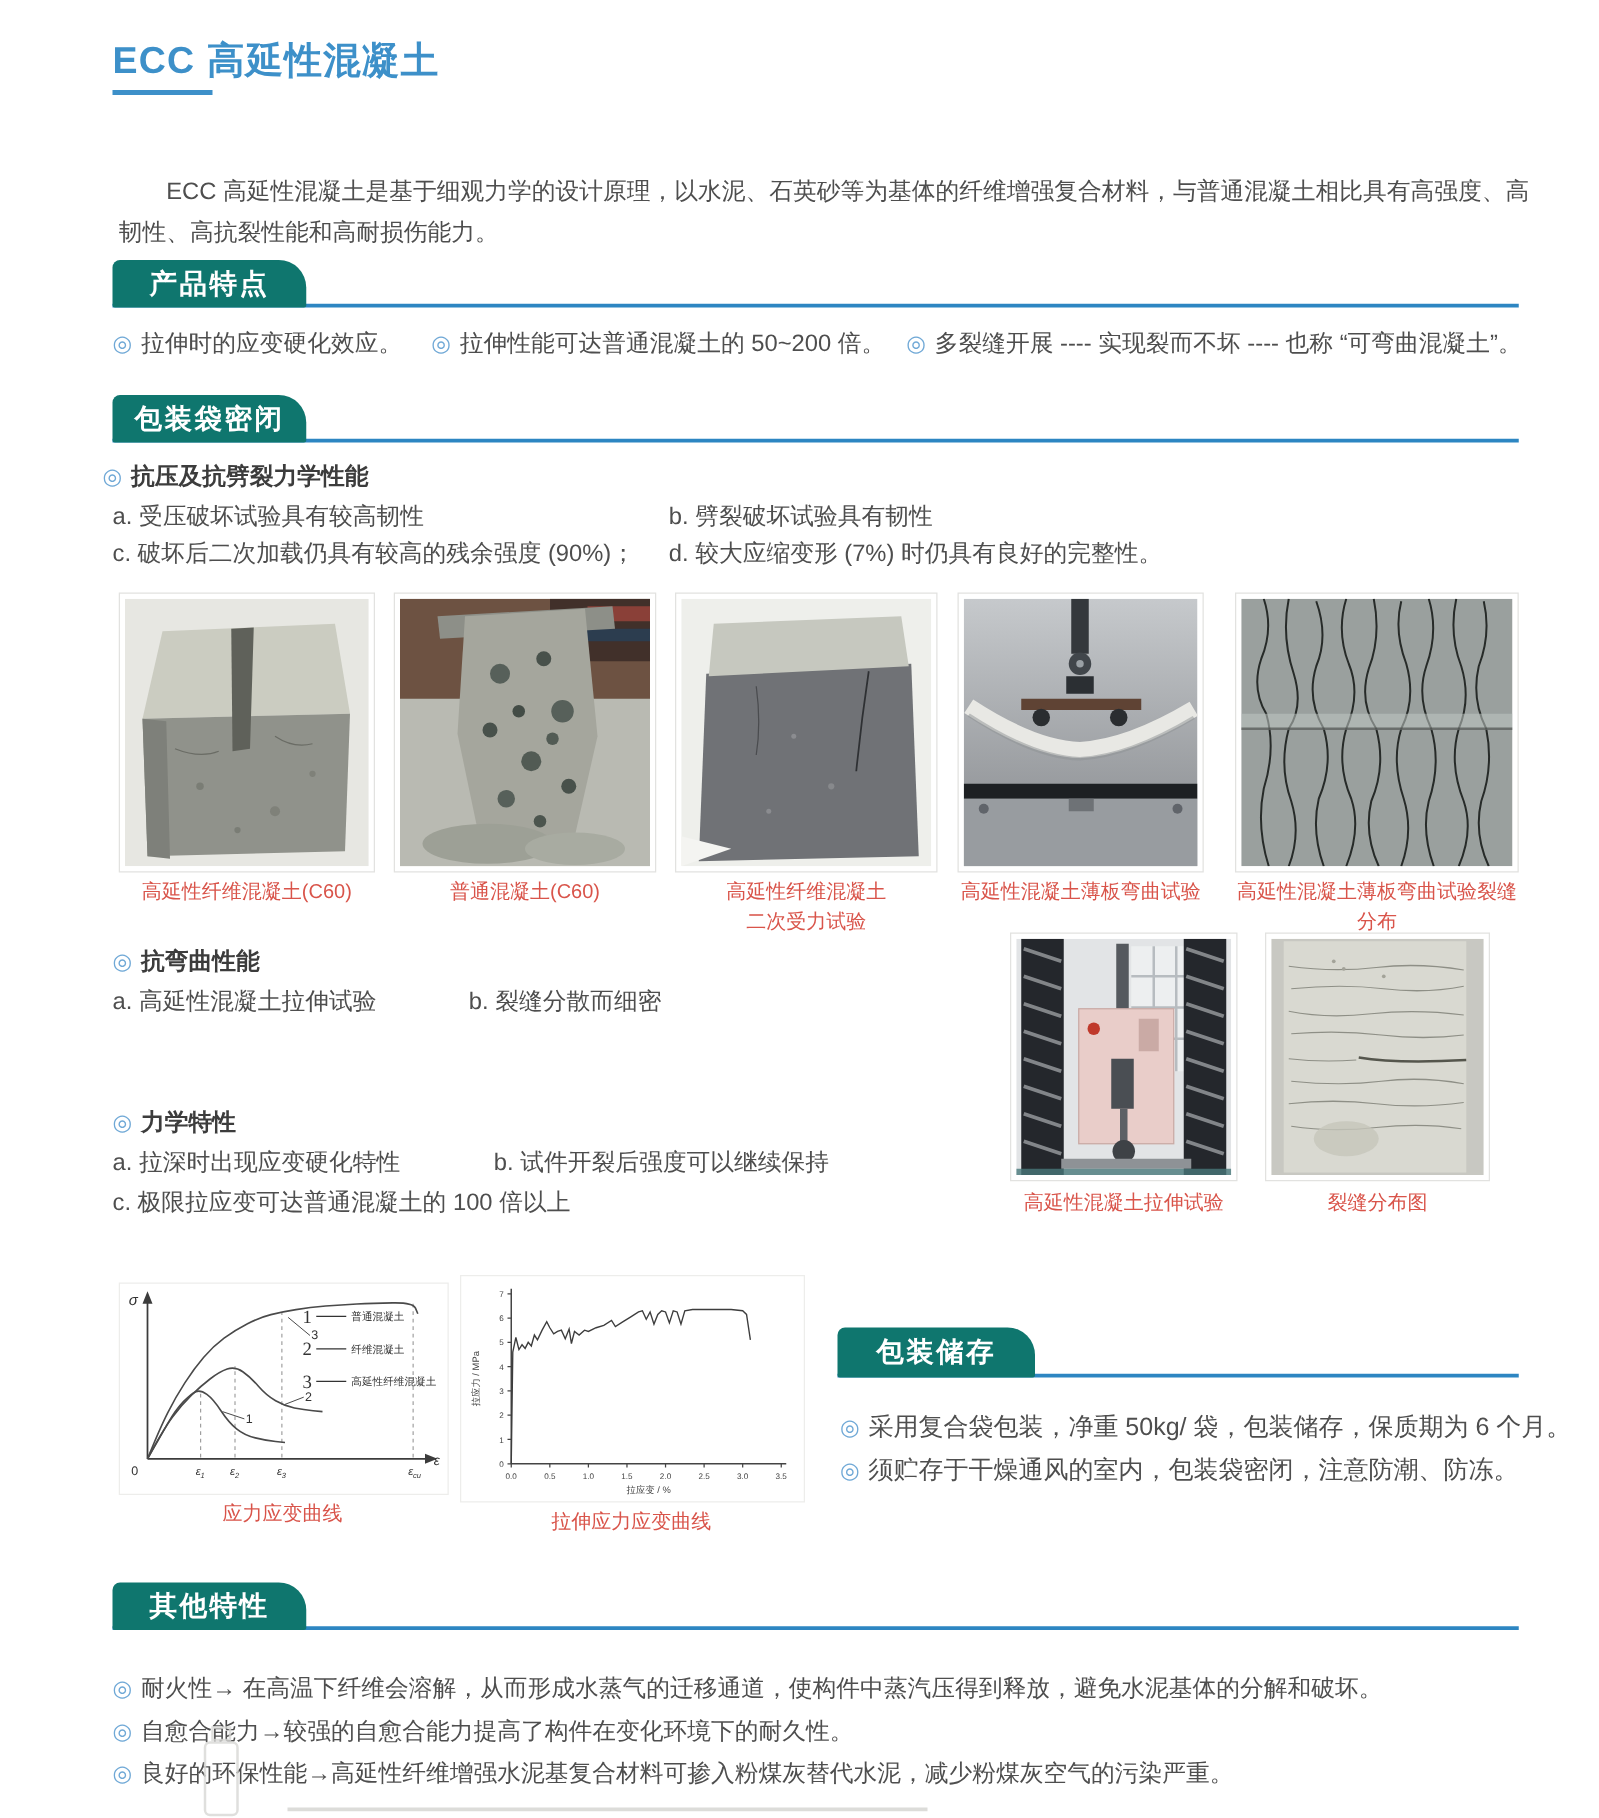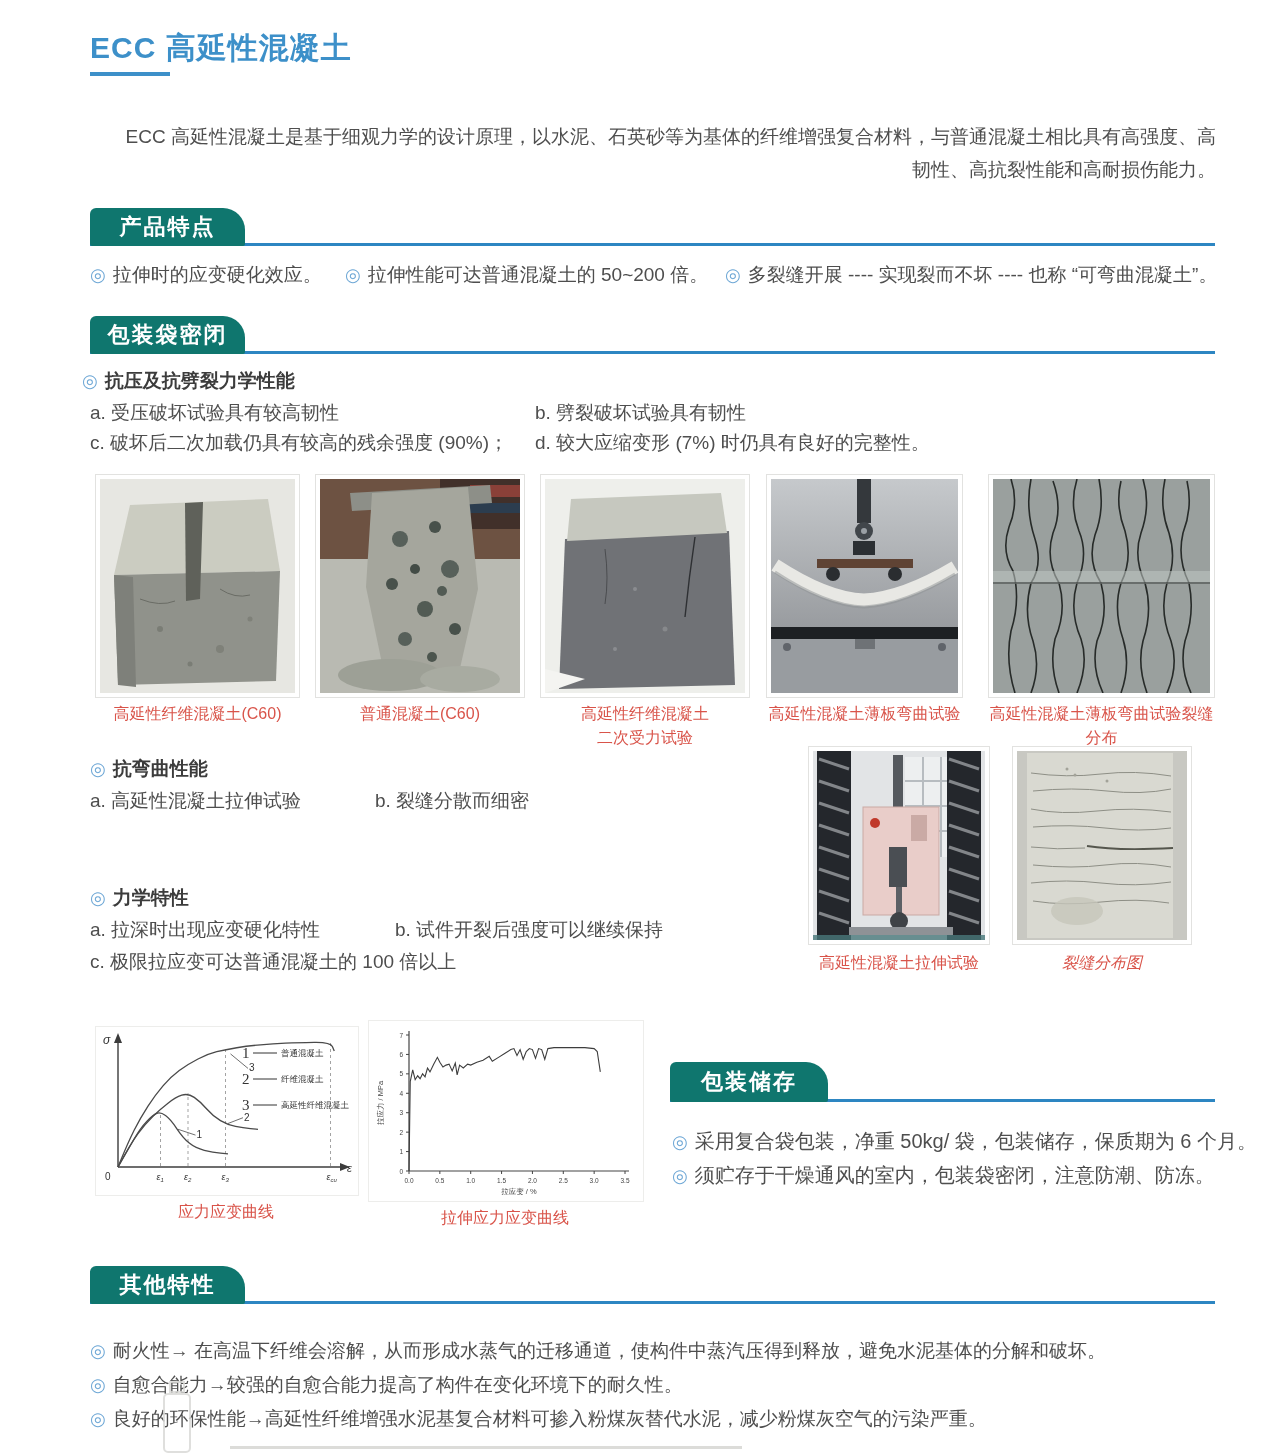--- a/index.html
+++ b/index.html
@@ -1,20 +1,20 @@
 <!DOCTYPE html>
 <html><head>
 <meta charset="utf-8">
 <style>
   html,body{margin:0;padding:0;background:#ffffff;}
   .page{position:relative;width:1279px;height:1454px;background:#ffffff;overflow:hidden;
         font-family:"Liberation Sans","DejaVu Sans",sans-serif;}
   .page-title{position:absolute;left:90px;top:8px;font-size:30px;font-weight:bold;color:#3d90c9;letter-spacing:1px;}
   .title-underline{position:absolute;left:90px;top:72px;width:80px;height:4px;background:#3d90c9;}
-  .intro{position:absolute;left:78px;top:120px;width:1138px;font-size:19px;line-height:33px;color:#4e4e4e;text-indent:38px;margin:0;text-align:right;}
+  .intro{position:absolute;left:78px;top:120px;width:1138px;font-size:19px;line-height:33px;color:#4e4e4e;text-indent:38px;margin:17px;}
   .sec{position:absolute;}
   .sec .rule{position:absolute;left:0;top:35px;height:3px;background:#2d86c2;}
   .sec .tab{position:relative;z-index:2;background:#0f766e;color:#ffffff;font-weight:bold;font-size:22px;
             text-align:center;height:38px;line-height:38px;border-radius:6px 22px 2px 2px;letter-spacing:2px;}
   .b{position:absolute;font-size:19px;color:#4e4e4e;white-space:nowrap;}
   .b .ic,.sh .ic{color:#6fa8d6;margin-right:7px;font-size:18px;}
   .sh{position:absolute;font-size:19px;font-weight:bold;color:#3c3c3c;white-space:nowrap;}
   .li{position:absolute;font-size:19px;color:#4e4e4e;white-space:nowrap;}
   .big{font-size:20px;}
   .ph{position:absolute;background:#ffffff;border:1px solid #e2e2e0;padding:4px;box-sizing:content-box;}
@@ -225,21 +225,21 @@
         <path d="M16,150 q32,5 68,1 t68,1"></path>
       </g>
       <path d="M70,95 q30,5 86,2" stroke="#55564d" stroke-width="2" fill="none"></path>
       <circle cx="50" cy="18" r="1.5" fill="#a3a399"></circle>
         <circle cx="58" cy="24" r="1.5" fill="#a3a399"></circle>
         <circle cx="90" cy="30" r="1.5" fill="#a3a399"></circle>
       <ellipse cx="60" cy="160" rx="26" ry="14" fill="#c6c6ba" opacity=".8"></ellipse>
     </svg>
   </div>
   <div class="cap" style="left:808px;top:951px;width:182px;">高延性混凝土拉伸试验</div>
-  <div class="cap" style="left:1012px;top:951px;width:180px;font-style:italic;">裂缝分布图</div>
+  <div class="cap" style="left:1012px;top:951px;width:180px;">裂缝分布图</div>
 
   <div class="chart" style="left:95px;top:1026px;width:262px;height:168px;">
     <svg id="svg-stress-strain" width="260" height="164" viewBox="0 0 260 164">
         <line x1="22" y1="140" x2="247" y2="140" stroke="#3c3c3c" stroke-width="1.4"></line>
         <polygon points="254,140 244,136 244,144" fill="#3c3c3c"></polygon>
         <line x1="22" y1="140" x2="22" y2="13" stroke="#3c3c3c" stroke-width="1.4"></line>
         <polygon points="22,6 18,16 26,16" fill="#3c3c3c"></polygon>
         <text x="7" y="17" font-size="12" font-style="italic" fill="#333">σ</text>
         <text x="251" y="145" font-size="11" font-style="italic" fill="#333">ε</text>
         <text x="9" y="153" font-size="10" fill="#333">0</text>

